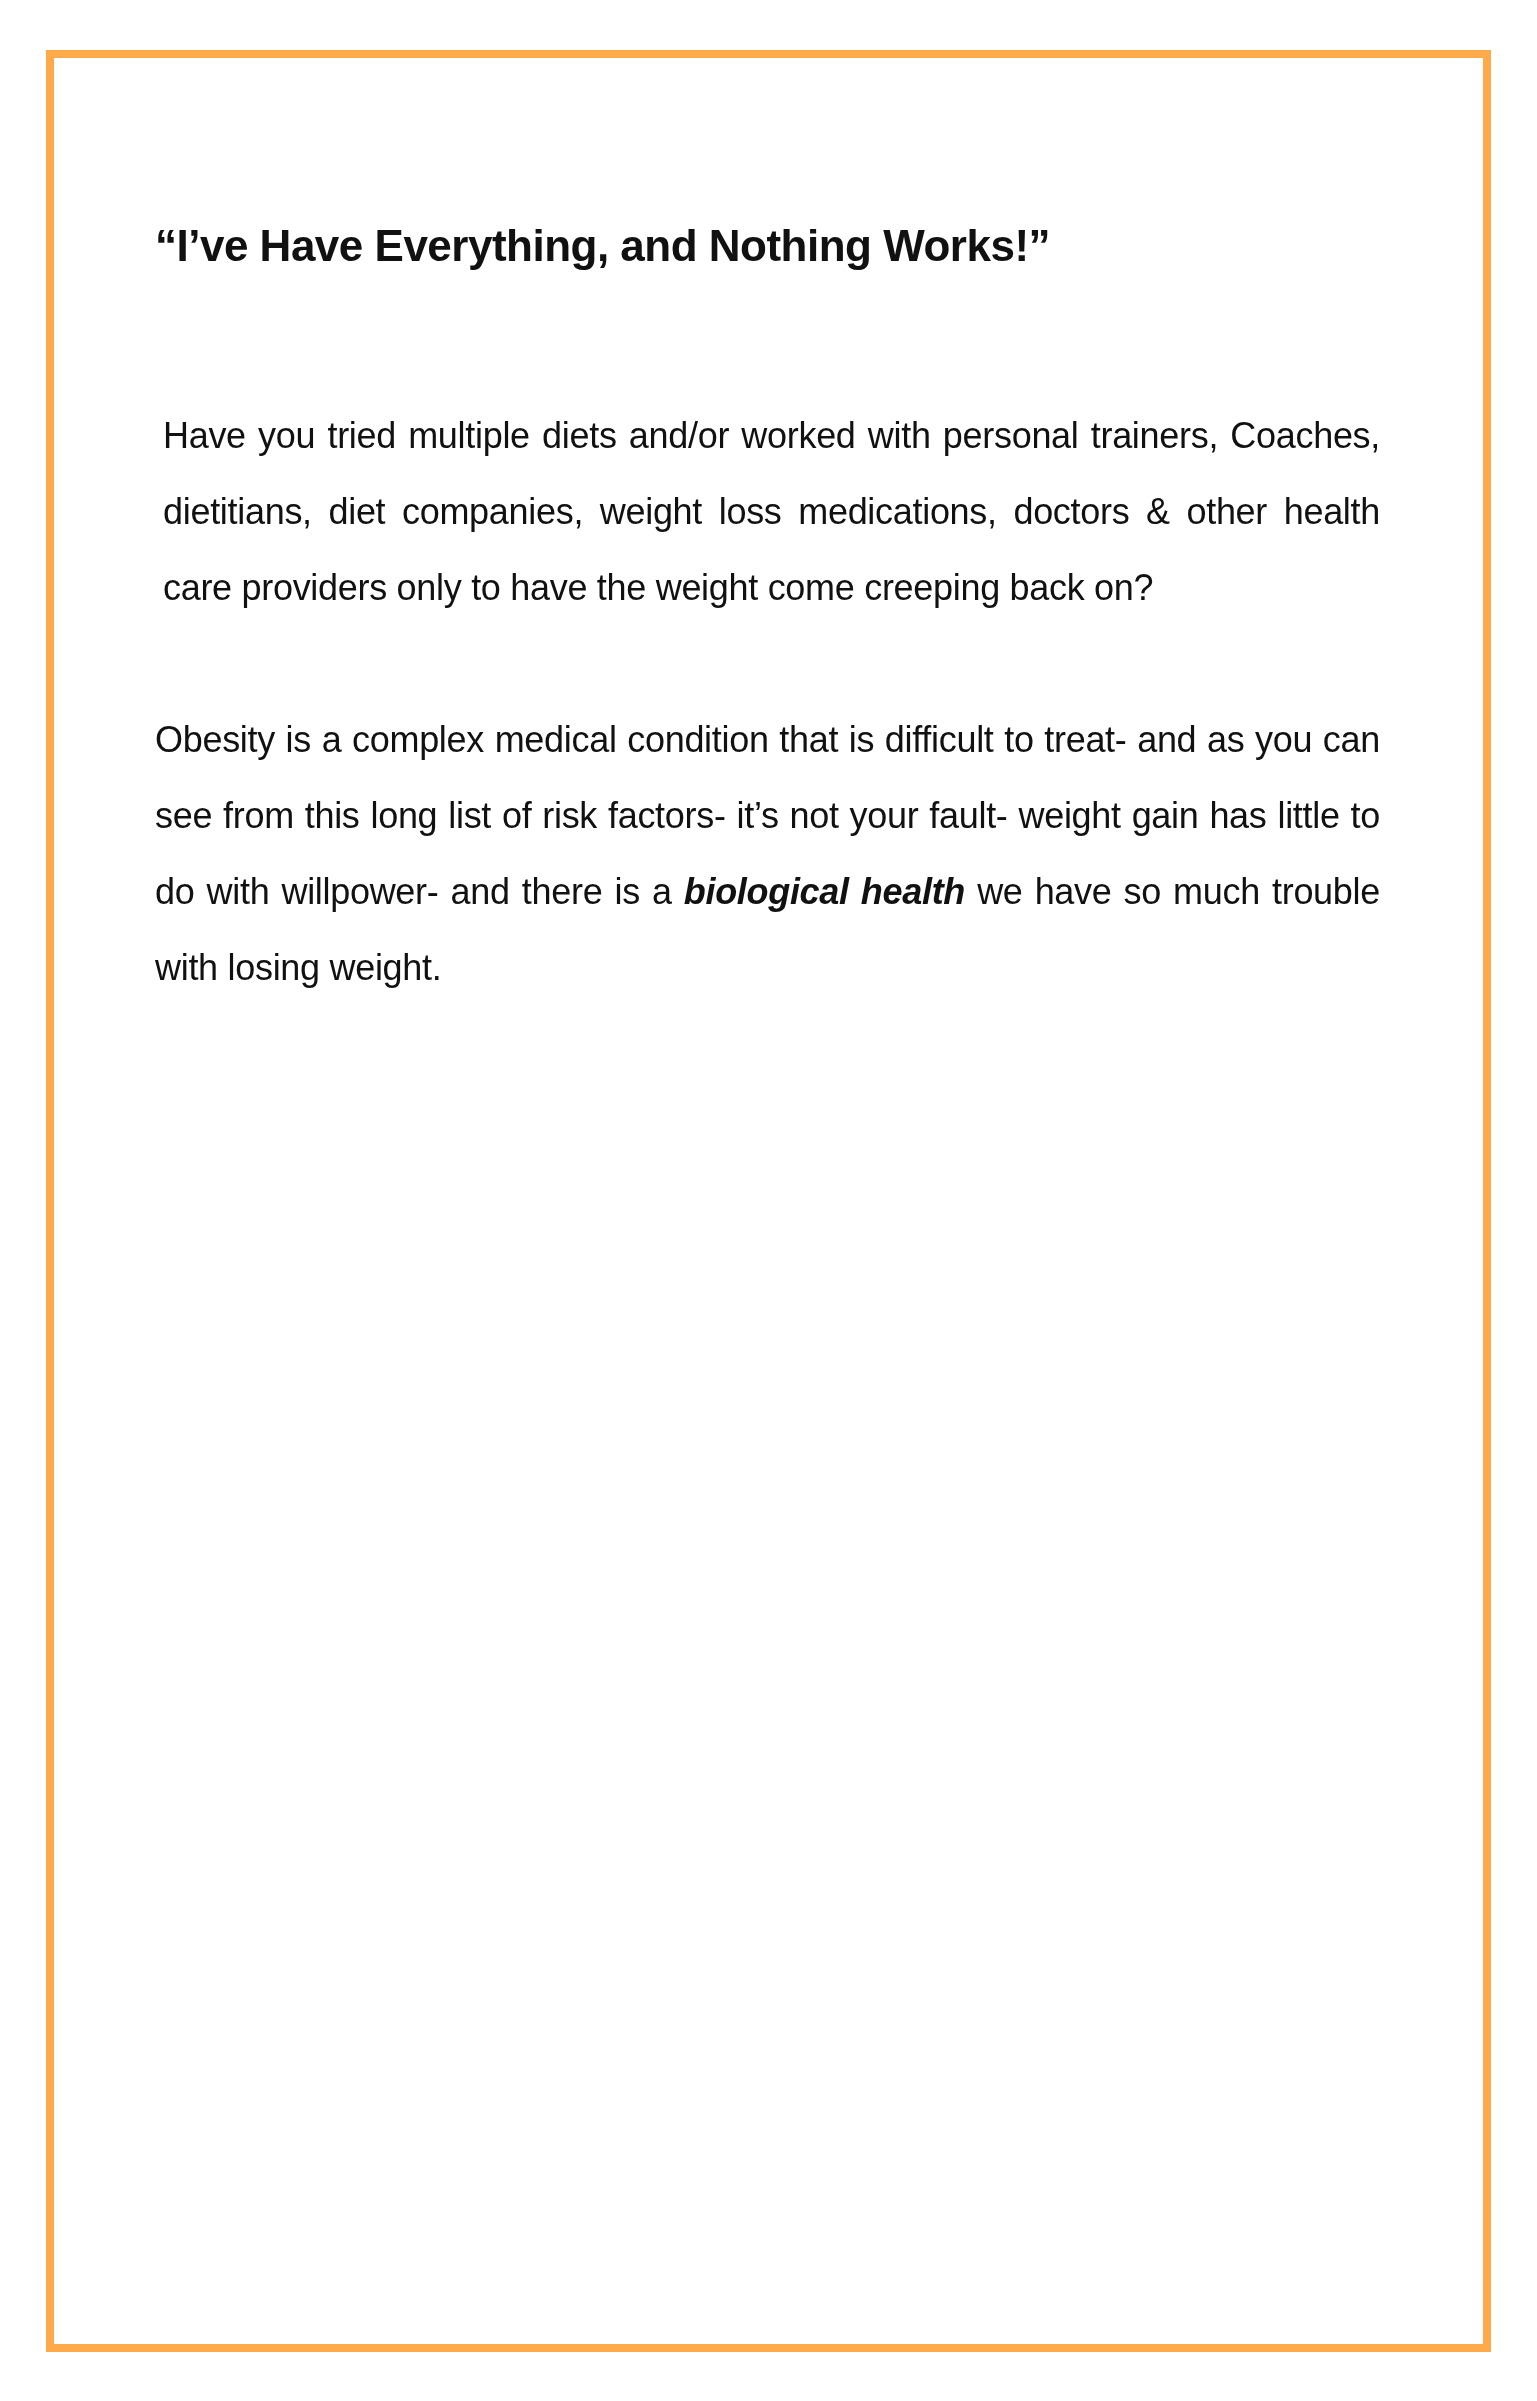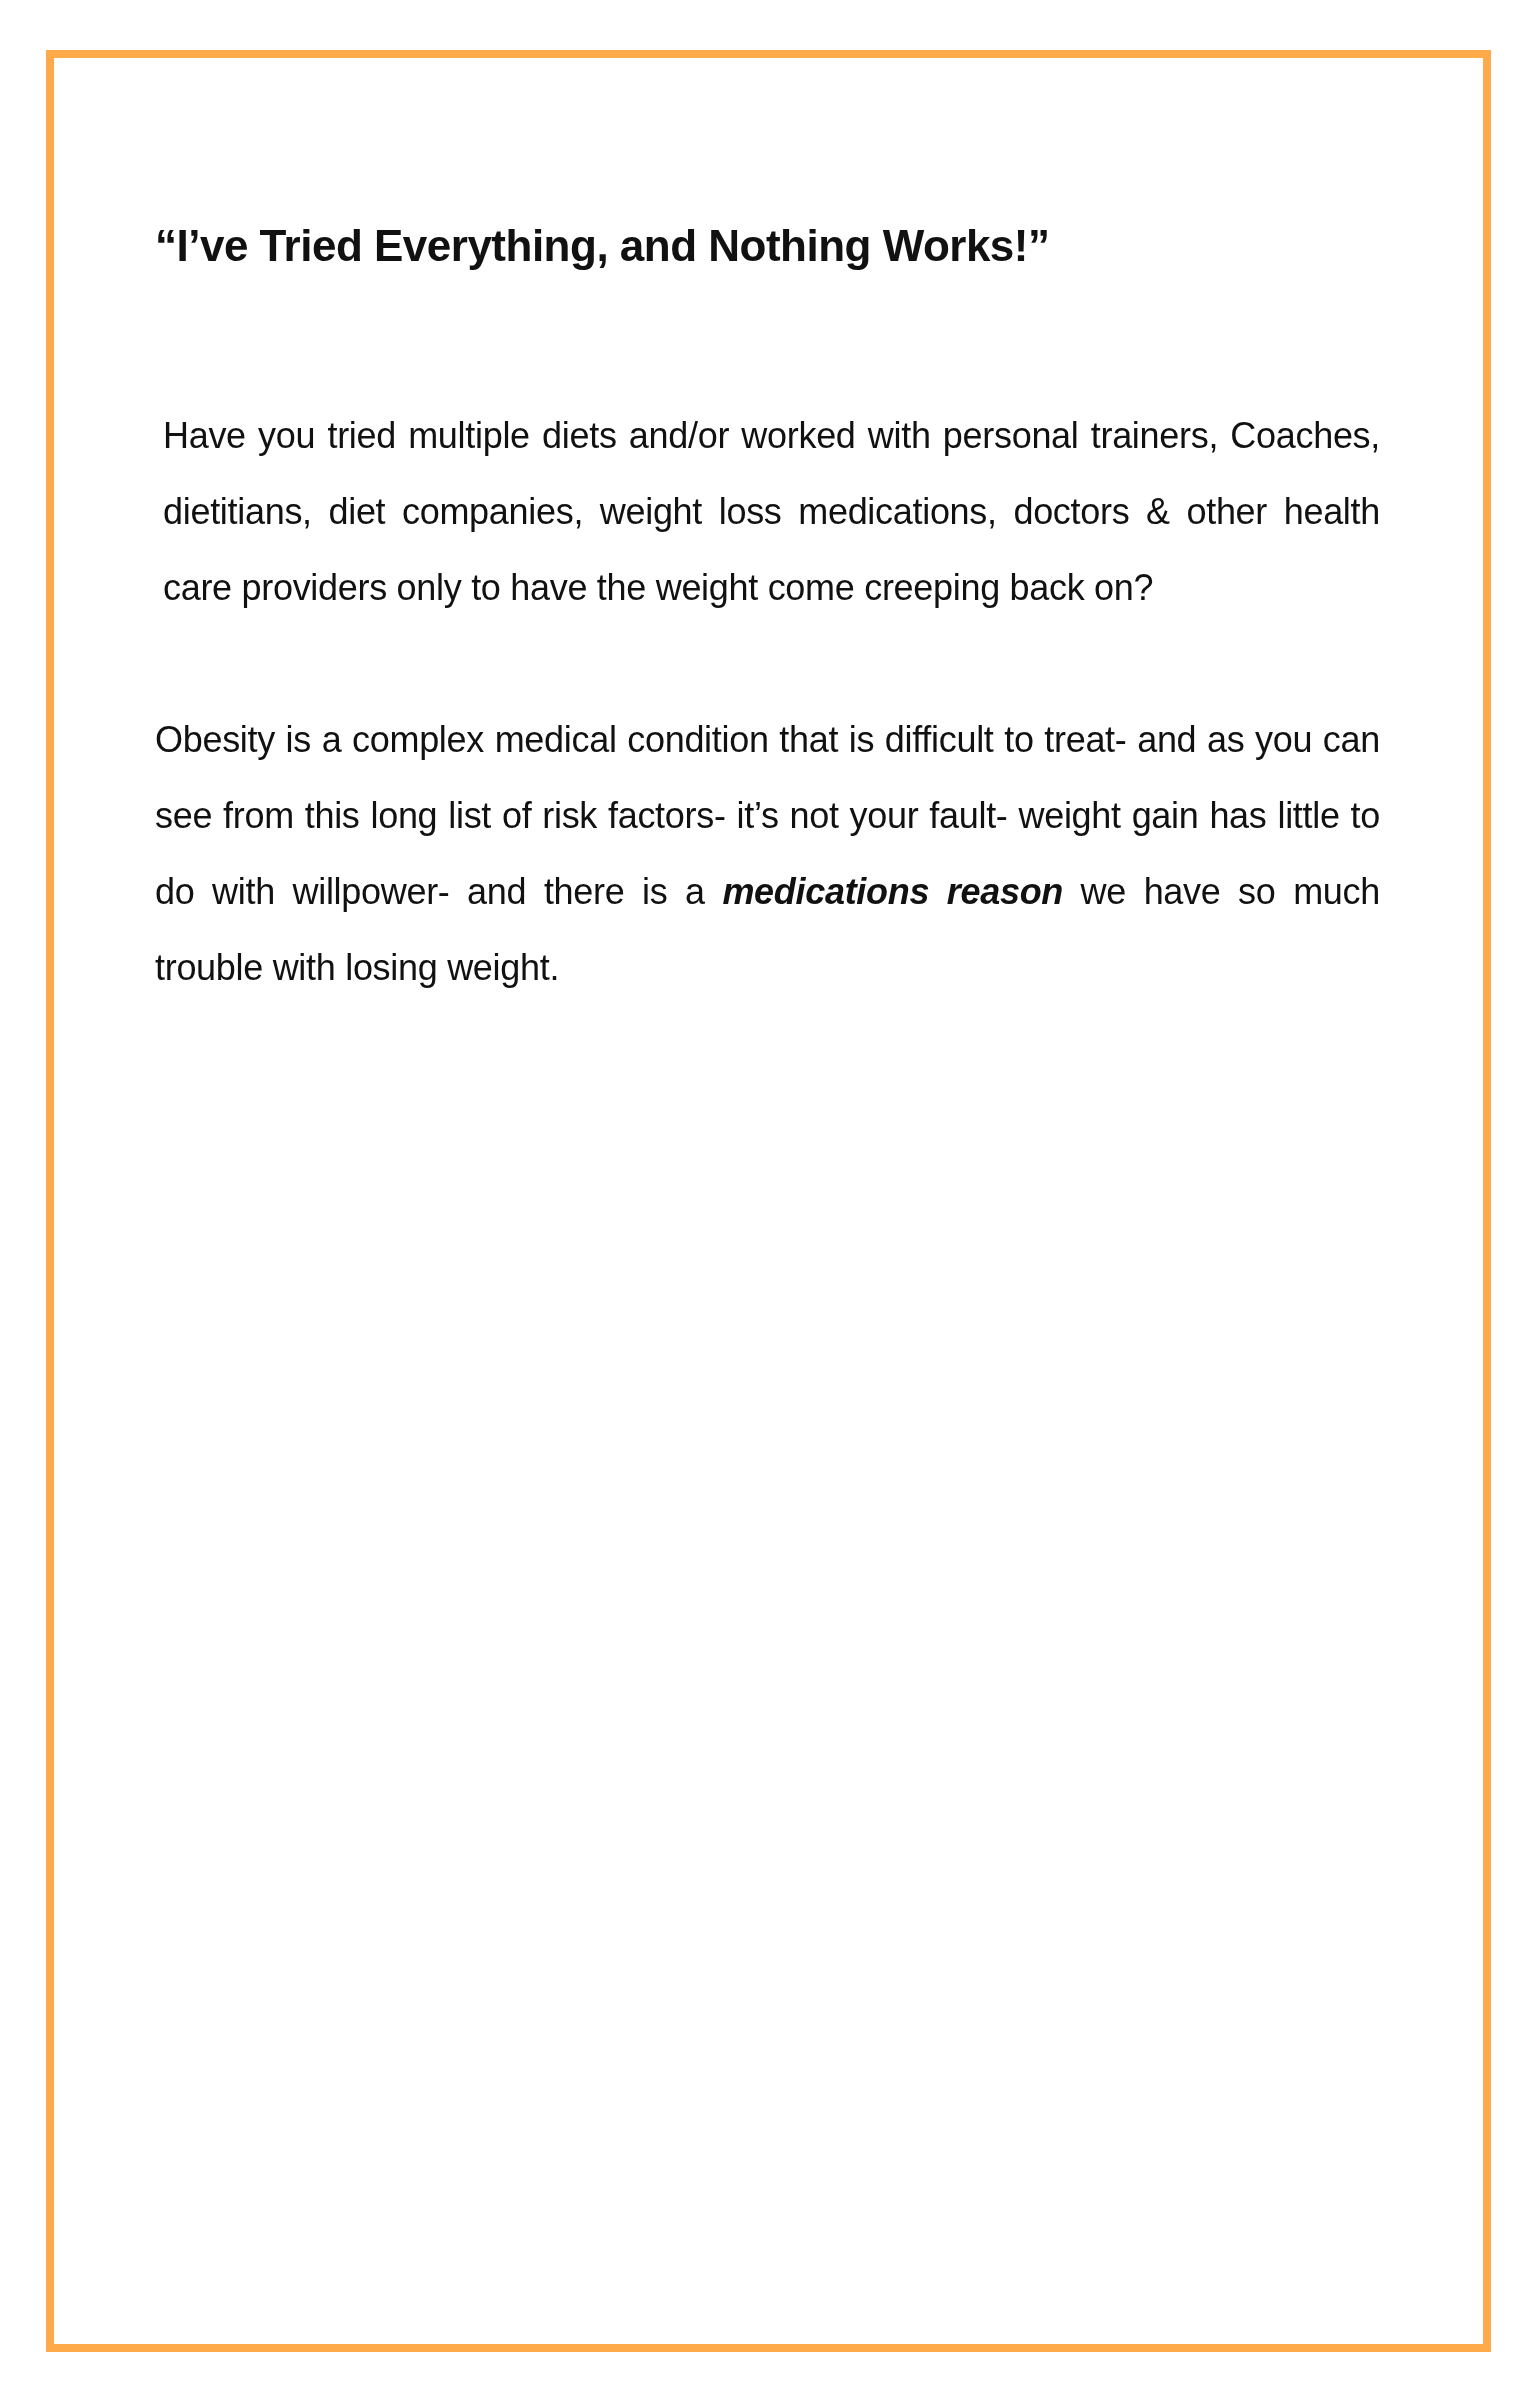--- a/index.html
+++ b/index.html
@@ -35,19 +35,19 @@
     .p1 { margin-top: 125px; margin-left: 8px; }
     .p2 { margin-top: 76px; }
     .emph { font-weight: bold; font-style: italic; }
   </style>
 </head>
 <body>
 
 <div class="frame"></div>
 
 <div class="content">
-  <h1 class="title">“I’ve Tried Everything, and Nothing Works!”</h1>
+  <h1 class="title">“I’ve Have Everything, and Nothing Works!”</h1>
 
   <p class="para p1">Have you tried multiple diets and/or worked with personal trainers, Coaches, dietitians, diet companies, weight loss medications, doctors &amp; other health care providers only to have the weight come creeping back on?</p>
 
-  <p class="para p2"><span>Obesity is a complex medical condition that is difficult to treat- and as you can see from this long list of risk factors- it’s not your fault- weight gain has little to do with willpower- and there is a </span><span class="emph">medications reason</span><span> we have so much trouble with losing weight.</span></p>
+  <p class="para p2"><span>Obesity is a complex medical condition that is difficult to treat- and as you can see from this long list of risk factors- it’s not your fault- weight gain has little to do with willpower- and there is a </span><span class="emph">biological health</span><span> we have so much trouble with losing weight.</span></p>
 </div>
 
 
 </body></html>

